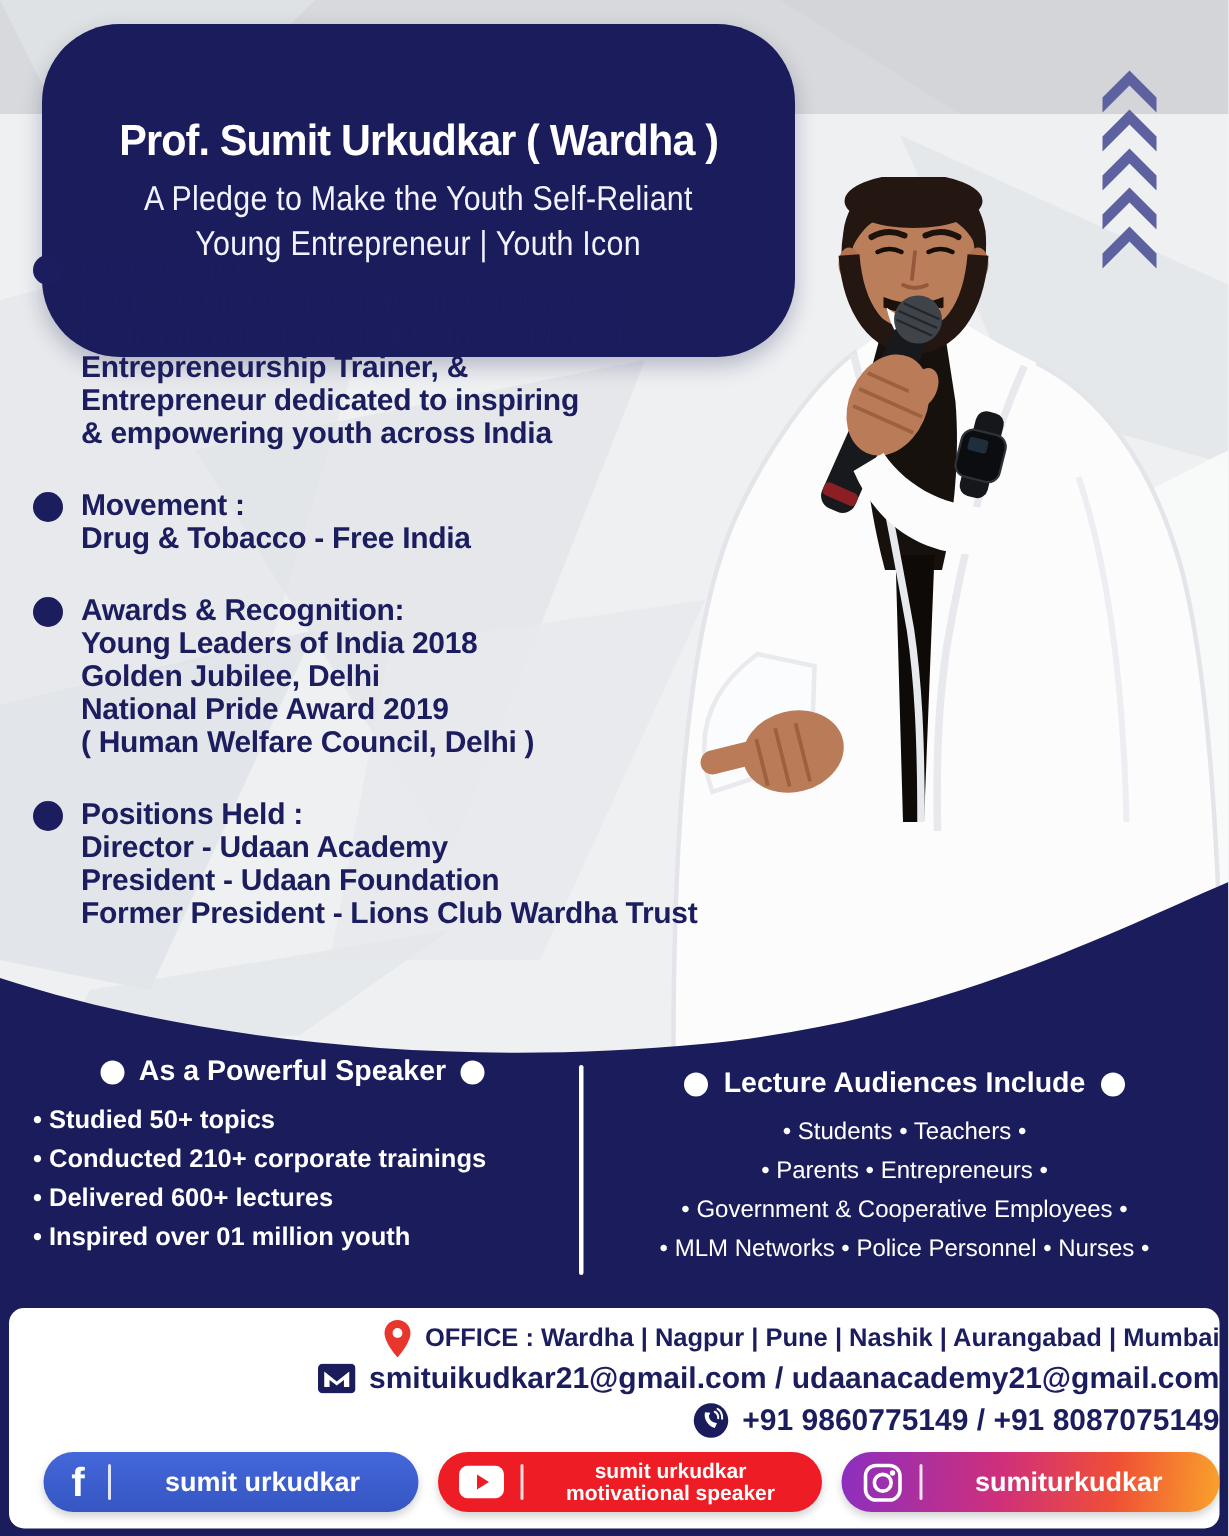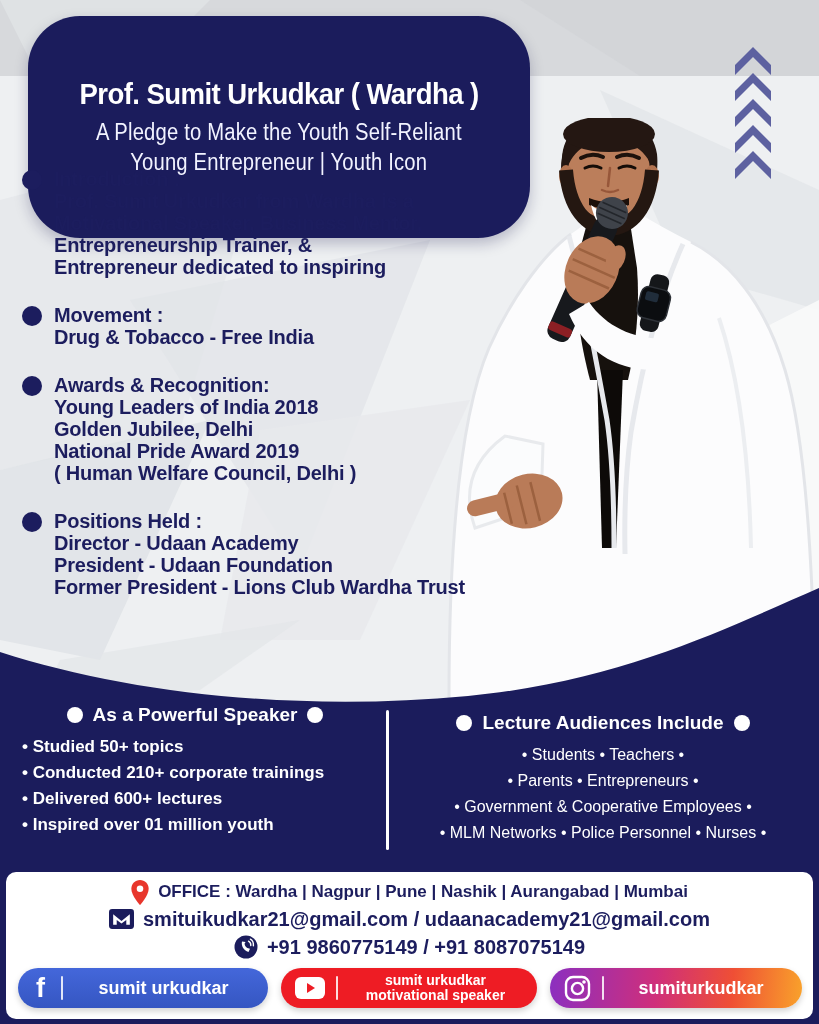--- a/index.html
+++ b/index.html
@@ -28,21 +28,21 @@
   .dark-content{position:absolute;left:0;top:584px;width:819px;height:440px;z-index:5;color:#fff;}
   .col-left{position:absolute;left:14px;top:120px;width:362px;}
   .col-right{position:absolute;left:394px;top:128px;width:418px;text-align:center;}
   .col-divider{position:absolute;left:386px;top:126px;width:3px;height:140px;background:#fff;border-radius:2px;}
   .panel-title{display:flex;align-items:center;justify-content:center;gap:10px;font-size:19px;font-weight:700;margin-bottom:8px;white-space:nowrap;}
   .w-dot{width:16px;height:16px;border-radius:50%;background:#fff;flex:0 0 auto;}
   .panel-item{font-size:17px;font-weight:700;line-height:26px;white-space:nowrap;text-align:left;padding-left:8px;}
   .aud-line{font-size:16px;font-weight:400;line-height:26px;white-space:nowrap;}
   
   .footer{position:absolute;left:6px;right:6px;top:872px;bottom:5px;background:#ffffff;border-radius:10px;z-index:6;
-    display:flex;flex-direction:column;align-items:center;padding-top:7px;color:#1c1d5e;}
+    display:flex;flex-direction:column;align-items:flex-end;padding-top:7px;color:#1c1d5e;}
   .f-row{display:flex;align-items:center;gap:9px;white-space:nowrap;}
   .f-office{font-size:17px;font-weight:700;height:26px;}
   .f-email{font-size:20px;font-weight:700;height:28px;}
   .f-phone{font-size:20px;font-weight:700;height:28px;}
   .pill-row{display:flex;gap:13px;margin-top:7px;}
   .pill{height:40px;border-radius:20px;display:flex;align-items:center;padding:0 14px;gap:11px;color:#fff;box-shadow:0 3px 6px rgba(0,0,0,.18);}
   .pill-fb{width:222px;background:linear-gradient(180deg,#4467da,#3556c2);}
   .pill-yt{width:228px;background:#ee1c24;}
   .pill-ig{width:224px;background:linear-gradient(95deg,#8b2fc0 0%,#cf2f7b 42%,#ef4f35 72%,#f9a22b 100%);}
   .pill-div{width:2px;height:24px;background:rgba(255,255,255,.85);border-radius:1px;flex:0 0 auto;}
@@ -157,20 +157,21 @@
   </div>
 
   <div class="content">
     <div class="section">
       <span class="s-dot"></span>
       <div class="s-head">Introduction :</div>
       <div class="s-line">Prof. Sumit Urkudkar from Wardha is a</div>
       <div class="s-line">Motivational Speaker, Business Mentor,</div>
       <div class="s-line">Entrepreneurship Trainer, &amp;</div>
       <div class="s-line">Entrepreneur dedicated to inspiring</div>
+      <div class="s-line">&amp; empowering youth across India</div>
     </div>
     <div class="section">
       <span class="s-dot"></span>
       <div class="s-head">Movement :</div>
       <div class="s-line">Drug &amp; Tobacco - Free India</div>
     </div>
     <div class="section">
       <span class="s-dot"></span>
       <div class="s-head">Awards &amp; Recognition:</div>
       <div class="s-line">Young Leaders of India 2018</div>

